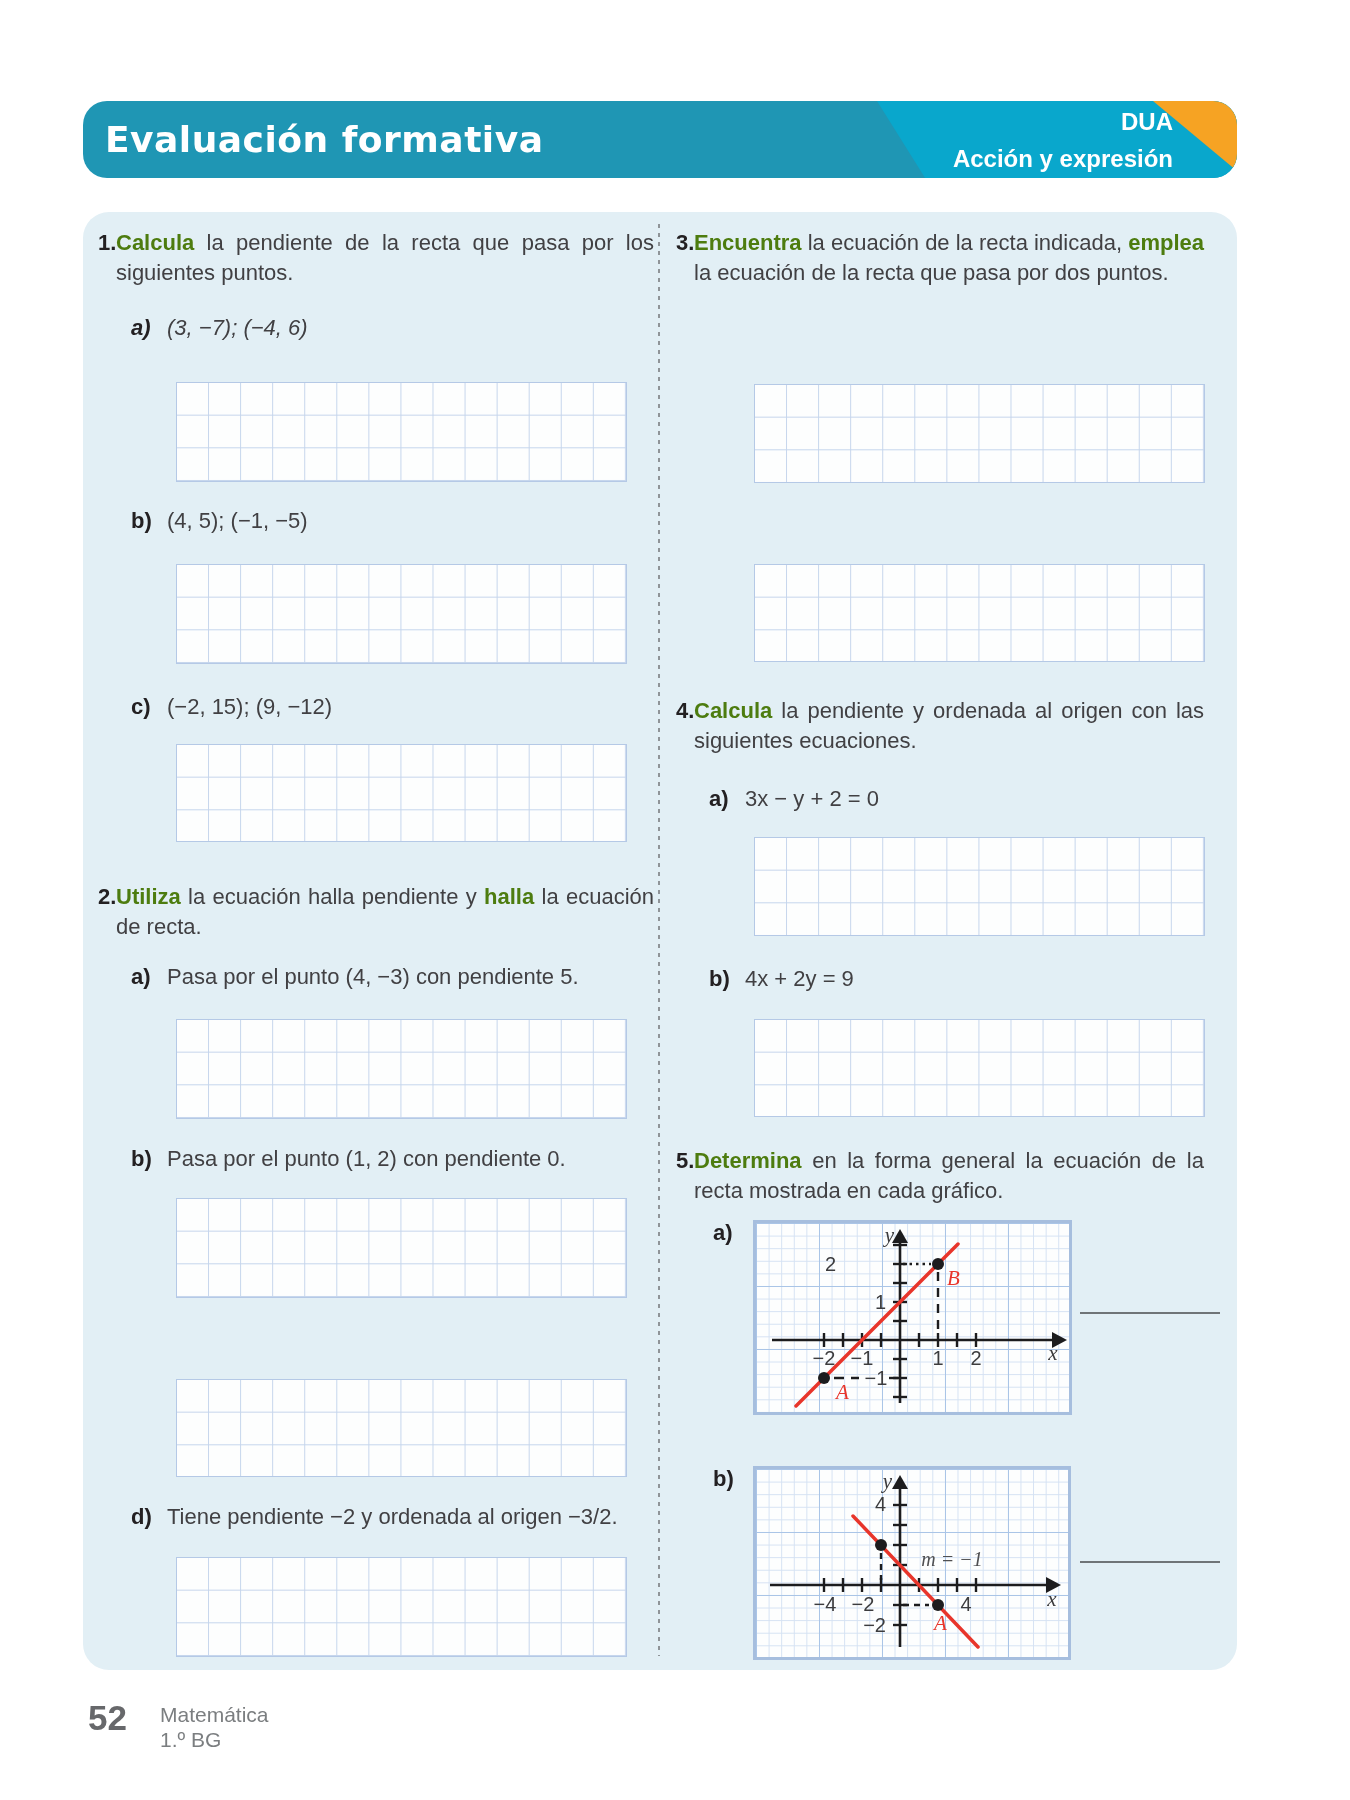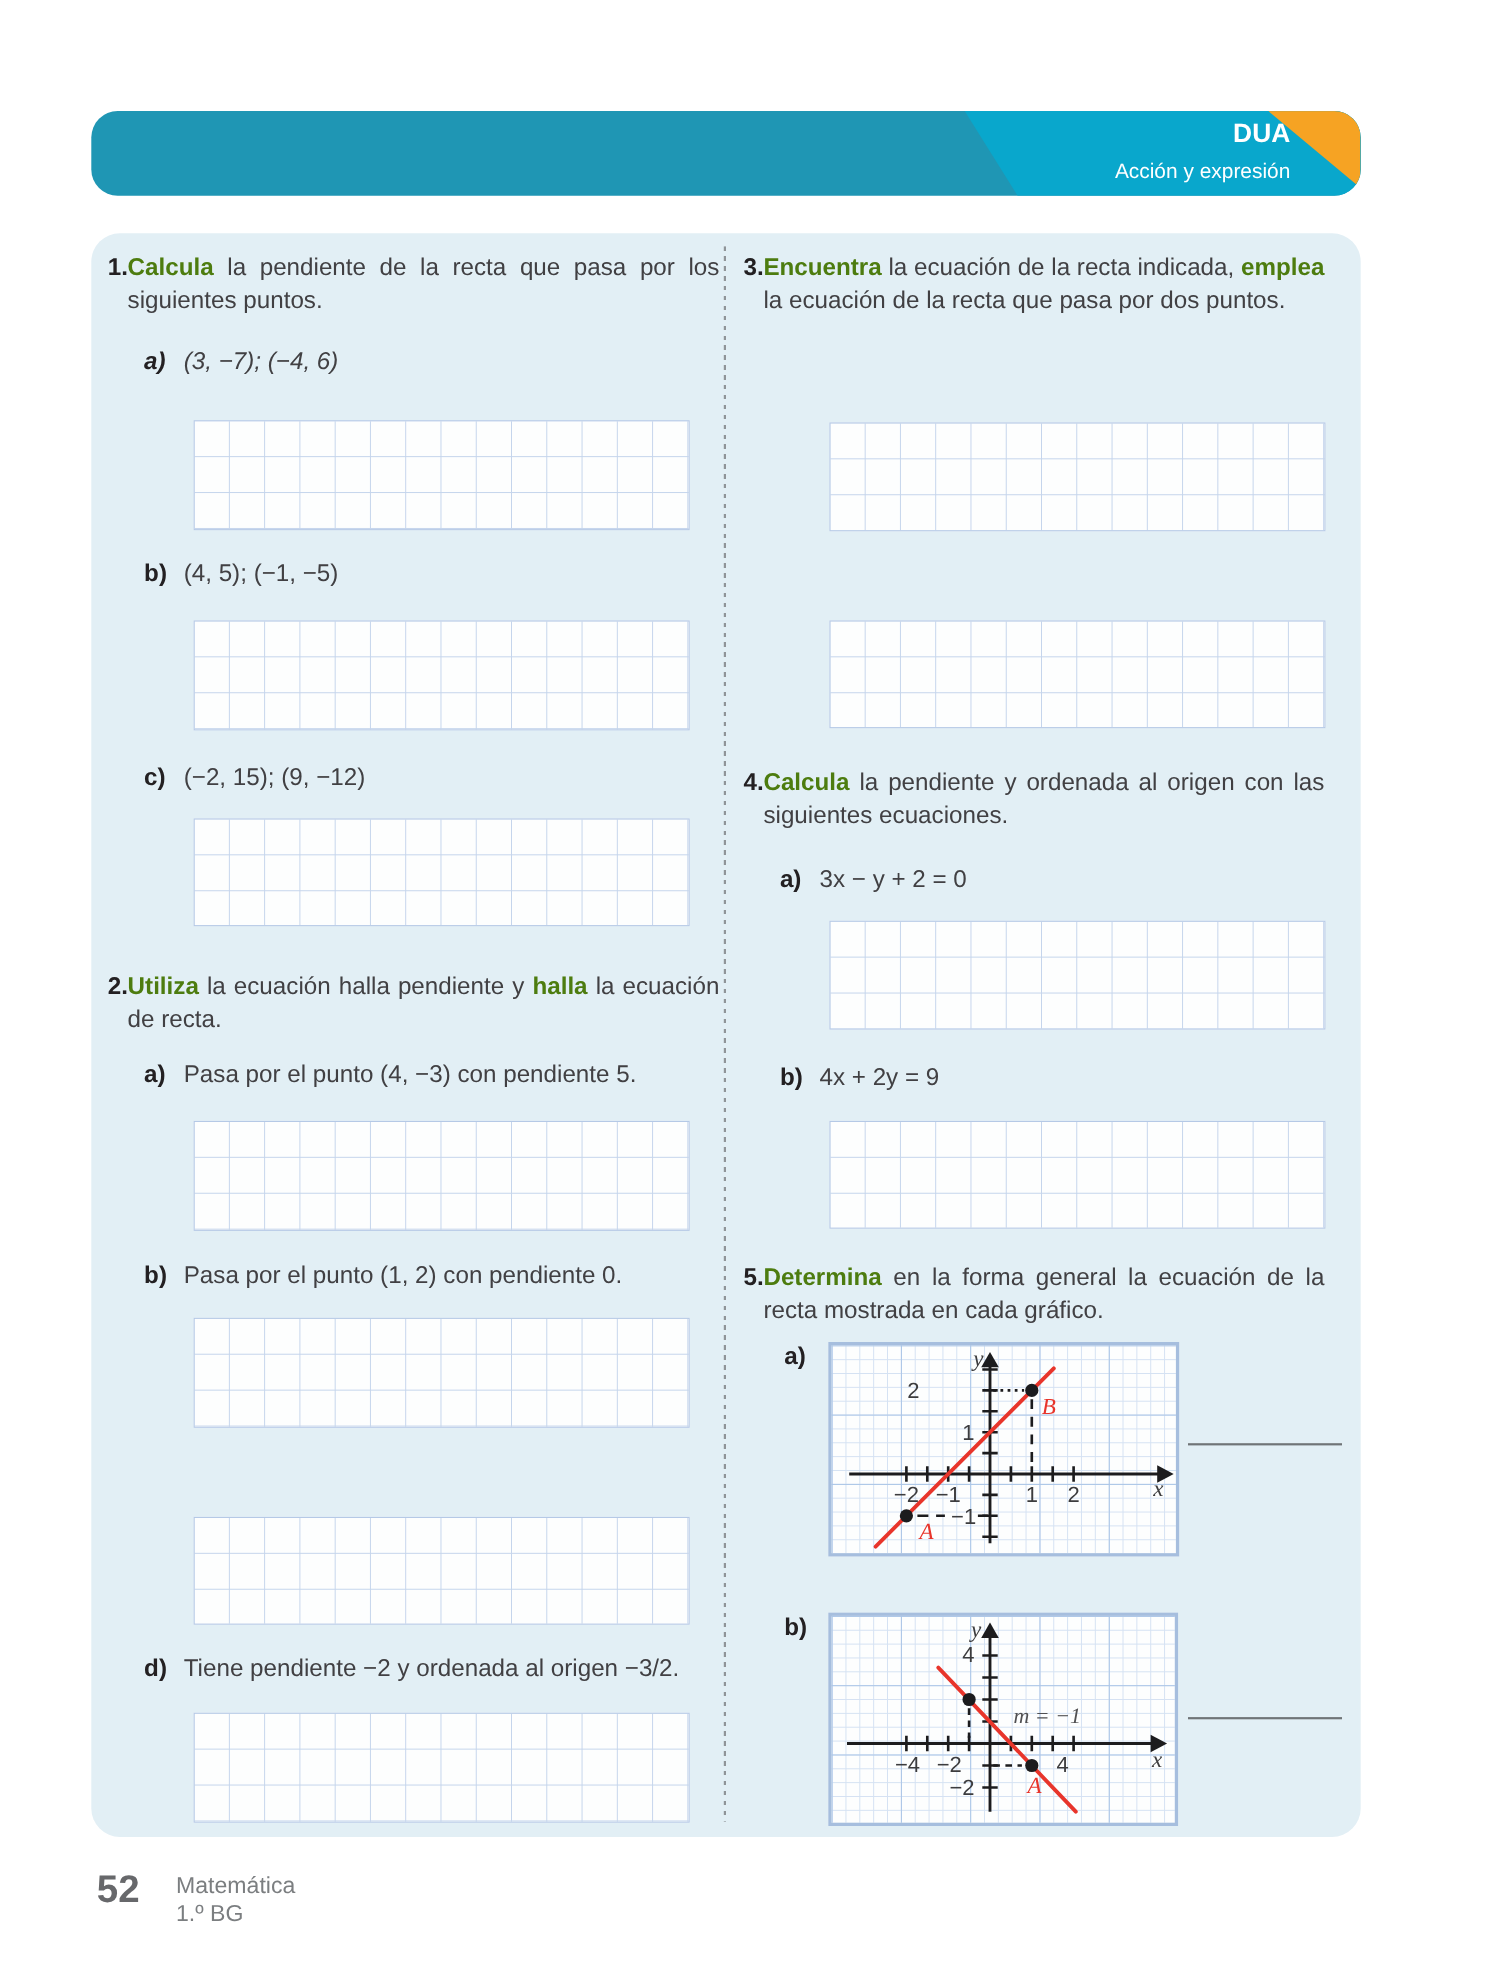--- a/index.html
+++ b/index.html
@@ -10,21 +10,21 @@
   .header{position:absolute;left:83px;top:101px;width:1154px;height:77px;background:#1f96b4;
           border-radius:24px;overflow:hidden;}
   .header-cyan{position:absolute;right:-60px;top:0;width:420px;height:77px;background:#09a7cc;
           transform:skewX(32deg);transform-origin:0 0;}
   .header-orange{position:absolute;right:0;top:0;width:84px;height:70px;background:#f6a323;
           clip-path:polygon(0 0,100% 0,100% 100%);}
   .header-title{position:absolute;left:22px;top:18px;font-family:"DejaVu Sans",sans-serif;
           font-size:36px;font-weight:bold;color:#ffffff;letter-spacing:0.5px;}
   .dua{position:absolute;right:64px;top:9px;text-align:right;color:#ffffff;line-height:1;}
   .dua .t1{font-size:24px;font-weight:bold;margin-bottom:13px;}
-  .dua .t2{font-size:19px;font-weight:normal;}
+  .dua .t2{font-size:24px;font-weight:bold;}
 
   
   .panel{position:absolute;left:83px;top:212px;width:1154px;height:1458px;background:#e2eff5;
          border-radius:26px;}
   .divider{position:absolute;left:575px;top:12px;bottom:14px;width:2px;
          background:repeating-linear-gradient(to bottom,#8f9498 0 4px,transparent 4px 9px);}
 
   .stmt{position:absolute;font-size:22px;line-height:30px;color:#414043;}
   .stmt .num{position:absolute;left:0;top:0;font-weight:bold;color:#232022;}
   .stmt .stxt{margin-left:18px;text-align:justify;}
@@ -64,20 +64,21 @@
   .foot-txt{position:absolute;left:160px;top:1702px;font-size:21px;line-height:25px;color:#7b7e80;}
 </style>
 </head>
 <body>
 
 <div class="page">
 
   <div class="header">
     <div class="header-cyan"></div>
     <div class="header-orange"></div>
+    <div class="header-title">Evaluación formativa</div>
     <div class="dua">
       <div class="t1">DUA</div>
       <div class="t2">Acción y expresión</div>
     </div>
   </div>
 
   <div class="panel">
     <div class="divider"></div>
 
     <div class="stmt" style="left:15px;top:16px;width:556px;">

